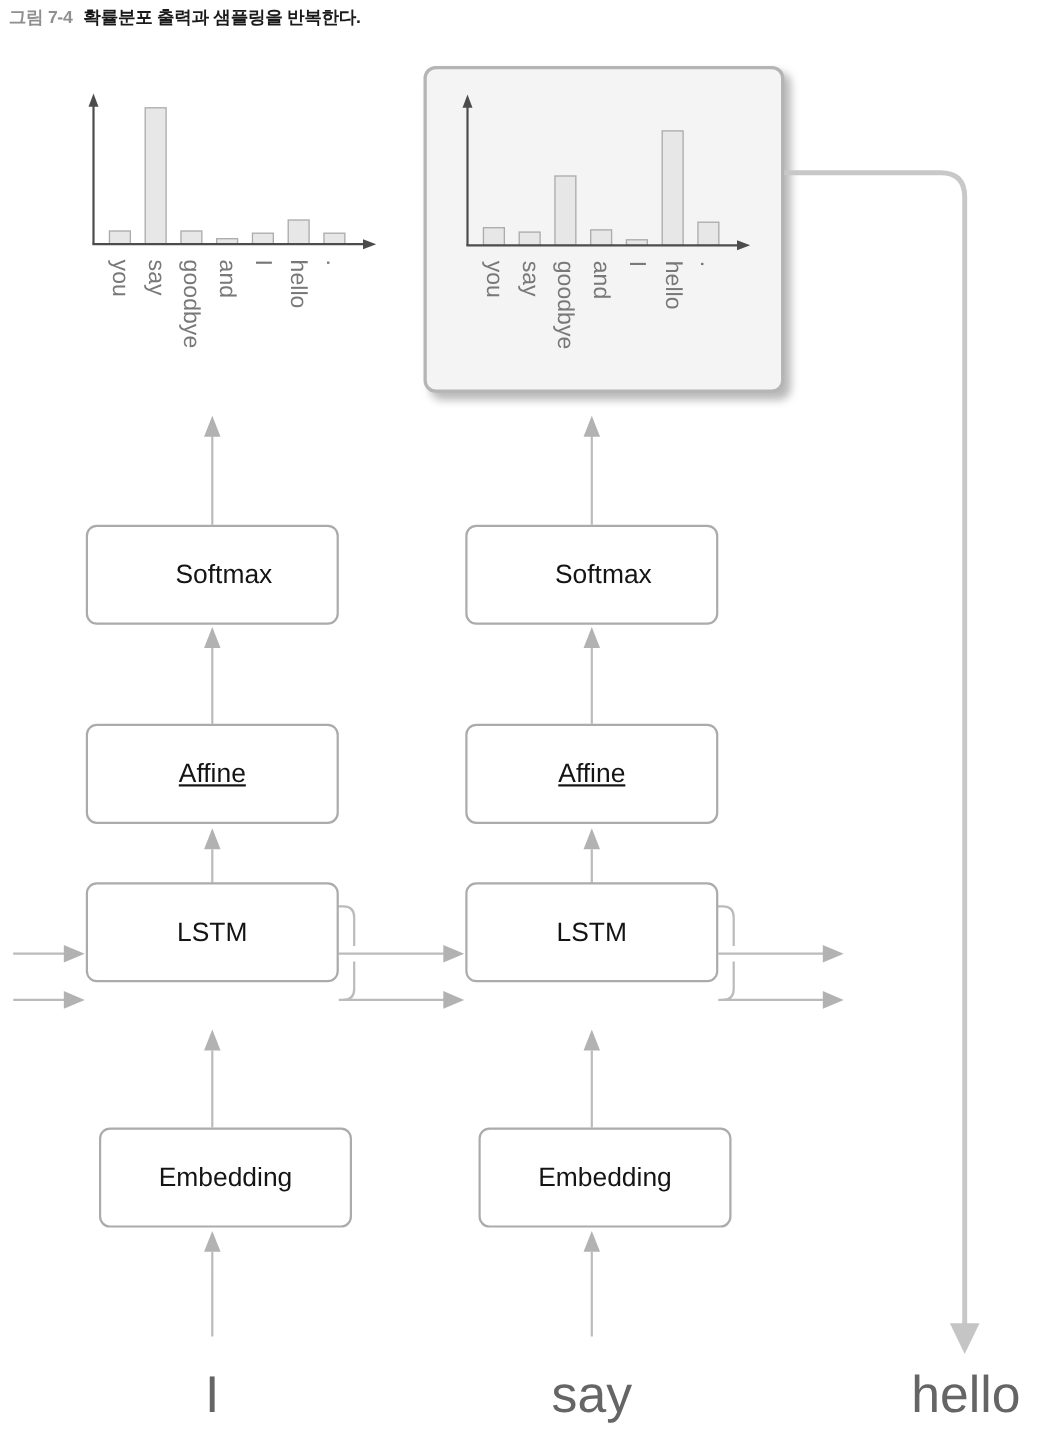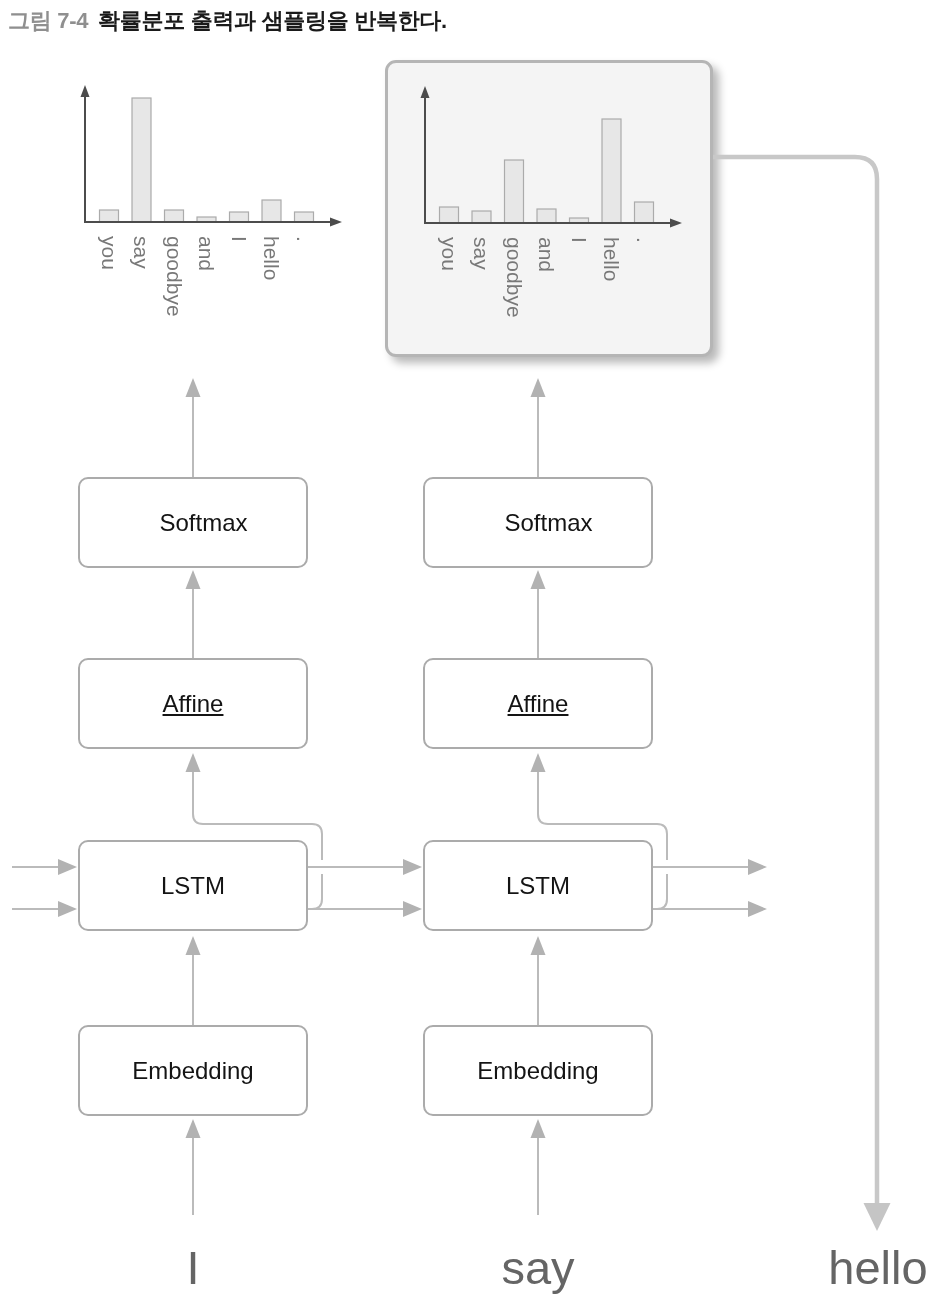--- a/index.html
+++ b/index.html
@@ -1,43 +1,43 @@
 <!DOCTYPE html>
 <html><head>
 <meta charset="utf-8">
 <style>
   html,body{margin:0;padding:0;background:#fff;}
   #stage{
     position:relative;width:944px;height:1306px;background:#fff;overflow:hidden;
     font-family:"Liberation Sans", sans-serif;
   }
   .figure-title{
-    position:absolute;left:8px;top:6px;font-size:22px;font-weight:700;
+    position:absolute;left:8px;top:6px;font-size:16px;font-weight:700;
     white-space:nowrap;letter-spacing:-0.3px;
   }
   .figure-title .fig-label{color:#8f8f8f;margin-right:10px;}
   .figure-title .fig-caption{color:#1a1a1a;}
   .panel{
     position:absolute;left:385px;top:60px;width:328px;height:297px;
     background:#f4f4f4;border:3px solid #b5b5b5;border-radius:11px;
     box-sizing:border-box;box-shadow:6px 6px 8px rgba(0,0,0,0.28);
   }
   svg.overlay{position:absolute;left:0;top:0;}
   .layer-box{
     position:absolute;width:230px;height:91px;background:#ffffff;
     border:2px solid #ababab;border-radius:10px;box-sizing:border-box;
     display:flex;align-items:center;justify-content:center;
     font-size:24px;color:#141414;
   }
   .col1{left:78px;}
   .col2{left:423px;}
   .row-softmax{top:477px;padding-left:21px;}
   .row-affine{top:658px;text-decoration:underline;}
-  .row-lstm{top:840px;}
-  .row-embedding{top:1025px;}
+  .row-lstm{top:802px;}
+  .row-embedding{top:1025px;margin-left:12px;}
   .word{
     position:absolute;width:240px;text-align:center;top:1240px;
     font-size:47px;color:#656565;font-weight:400;
   }
   .word-t1{left:73px;}
   .word-t2{left:418px;}
   .word-out{left:758px;}
 </style>
 </head>
 <body>

